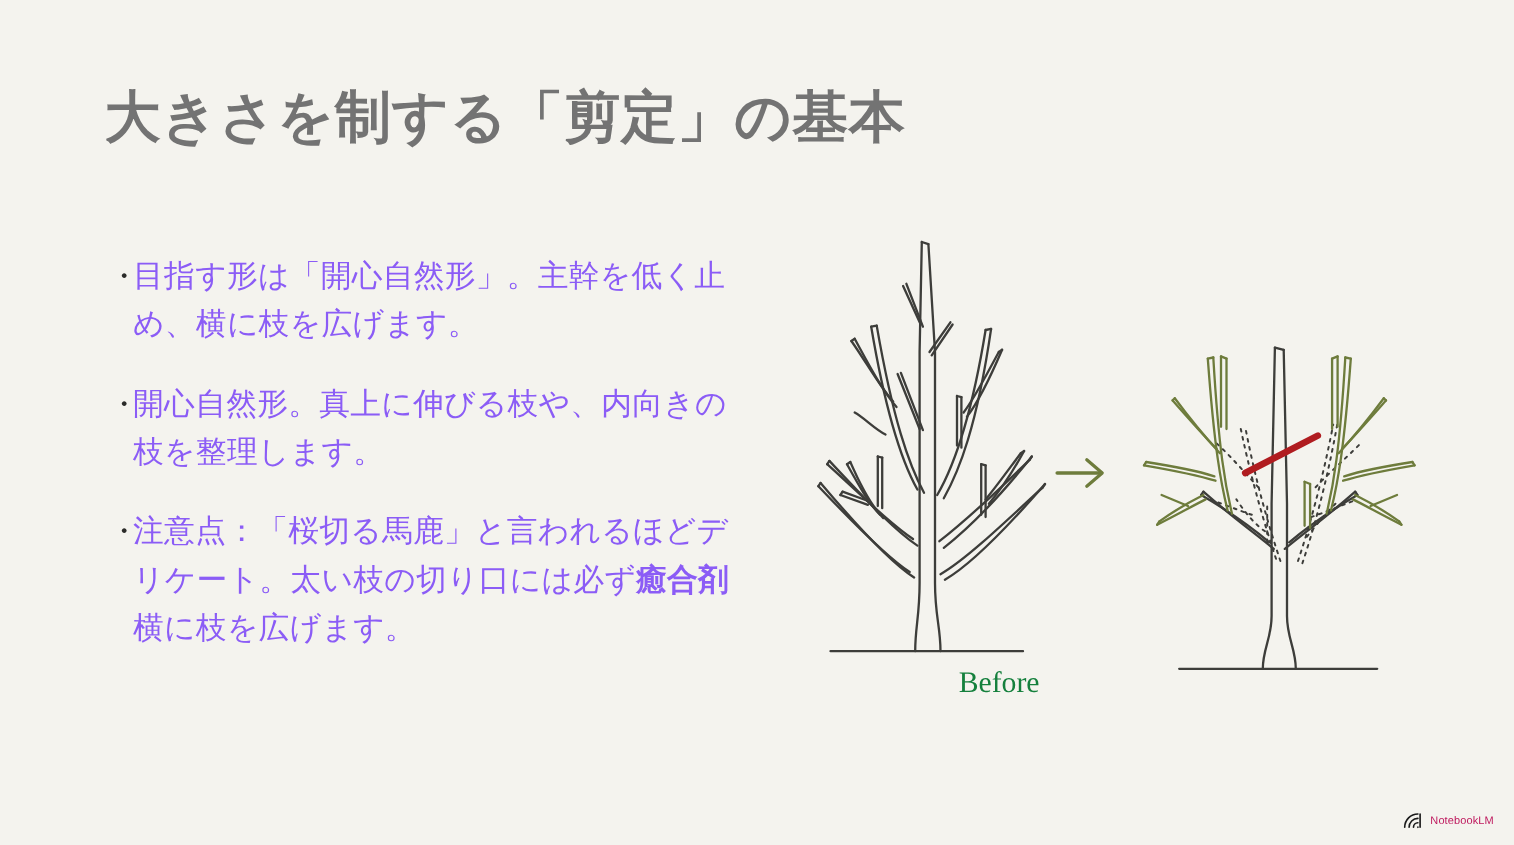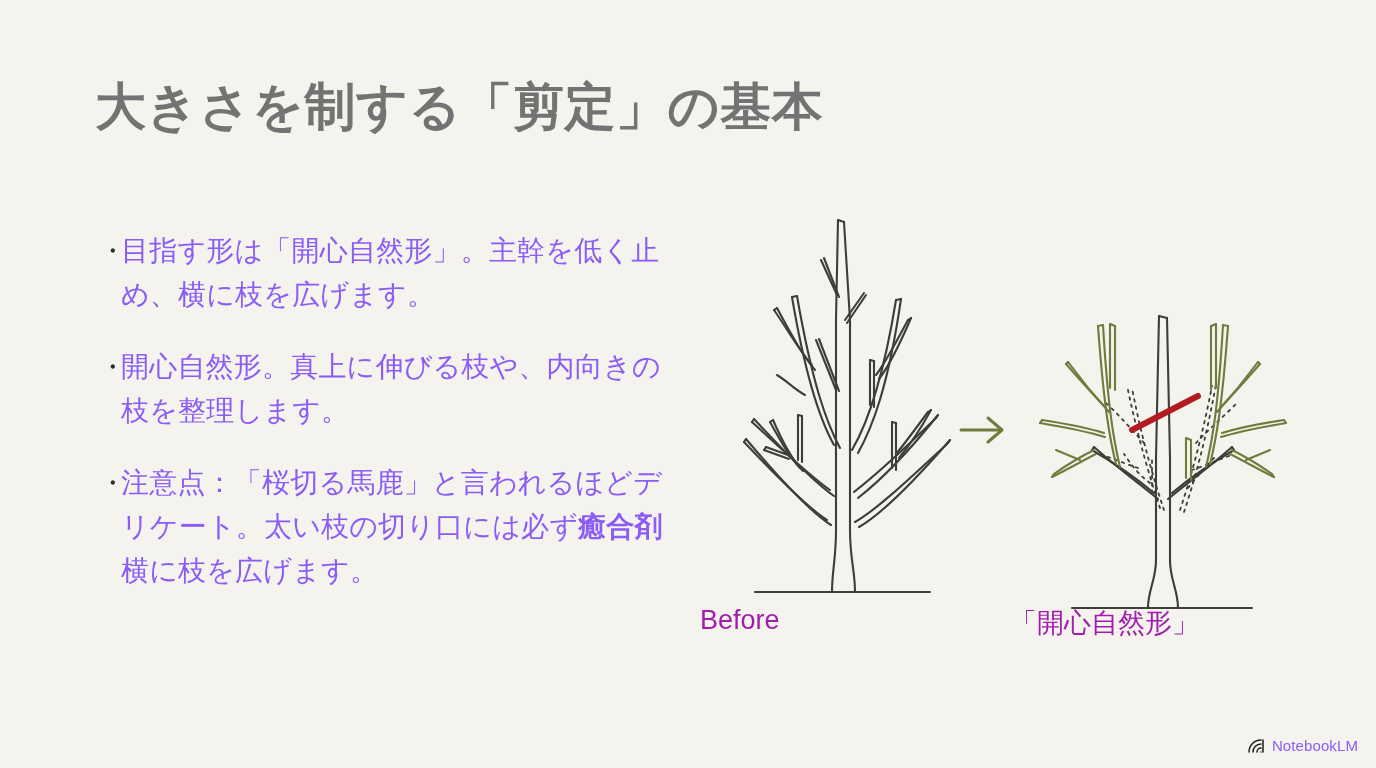--- a/index.html
+++ b/index.html
@@ -80,23 +80,23 @@
     position: absolute;
     left: 255px;
     top: 208px;
     width: 60px;
     height: 44px;
   }
 
   .tree-caption {
     position: absolute;
     font-size: 27px;
-    color: #a21caf;
-    font-family: Liberation Sans, sans-serif;
-    text-align: left;
+    color: #15803d;
+    font-family: Liberation Serif, serif;
+    text-align: right;
     white-space: nowrap;
   }
   #caption-before {
     left: 0px;
     top: 405px;
     width: 245px;
   }
   #caption-after {
     left: 310px;
     top: 405px;
@@ -106,22 +106,22 @@
   
   #footer-logo {
     position: absolute;
     right: 18px;
     bottom: 14px;
     display: flex;
     align-items: center;
     gap: 6px;
   }
   #footer-logo-text {
-    font-size: 15px;
-    color: #8b5cf6;
+    font-size: 10px;
+    color: #be185d;
     letter-spacing: 0.1px;
     font-family: "Liberation Sans", sans-serif;
   }
 </style>
 </head>
 <body>
 
 <div id="slide">
 
   <div id="slide-title">大きさを制する「剪定」の基本</div>
@@ -298,21 +298,20 @@
           <path d="M166 200 L166 160"></path>
           <path d="M171 202 L171 162"></path>
           <path d="M166 160 L171 162"></path>
         </g>
       </g>
 
       <line x1="112" y1="152" x2="178" y2="118" stroke="#b01c20" stroke-width="6" stroke-linecap="round"></line>
     </svg>
 
     <div class="tree-caption" id="caption-before">Before</div>
-    <div class="tree-caption" id="caption-after">「開心自然形」</div>
   </div>
 
   <div id="footer-logo">
     <svg width="19" height="16" viewBox="0 0 19 16">
       <g fill="none" stroke="#1b1b1b" stroke-width="1.5" stroke-linecap="round">
         <path d="M2 14 A12 12 0 0 1 14 2"></path>
         <path d="M6 14 A8 8 0 0 1 14 6"></path>
         <path d="M10 14 A4 4 0 0 1 14 10"></path>
         <path d="M14 14 L14 14.1"></path>
       </g>

